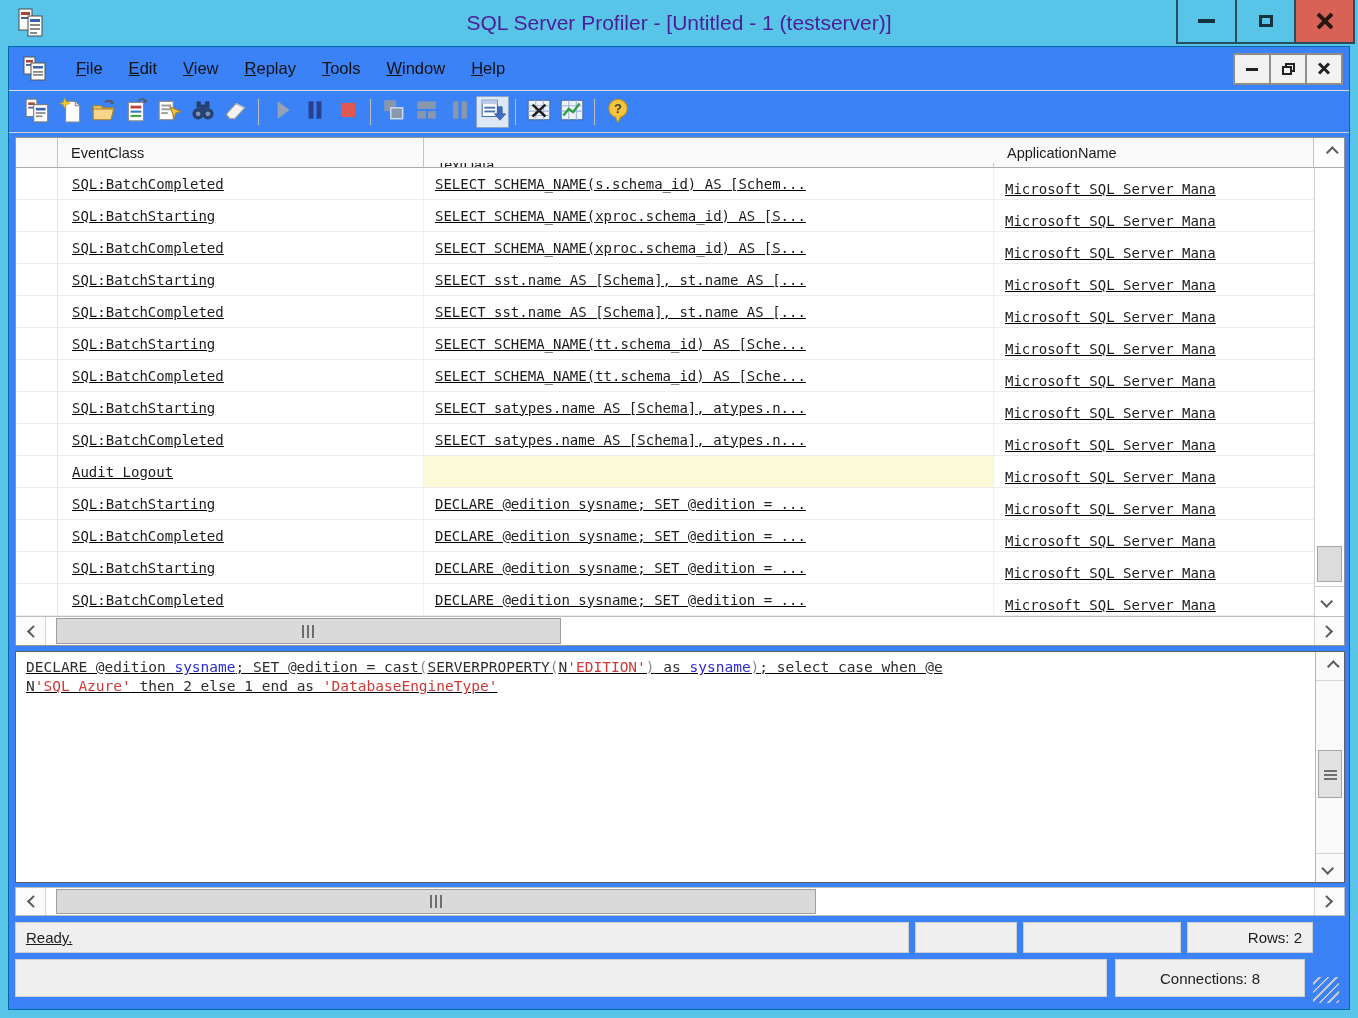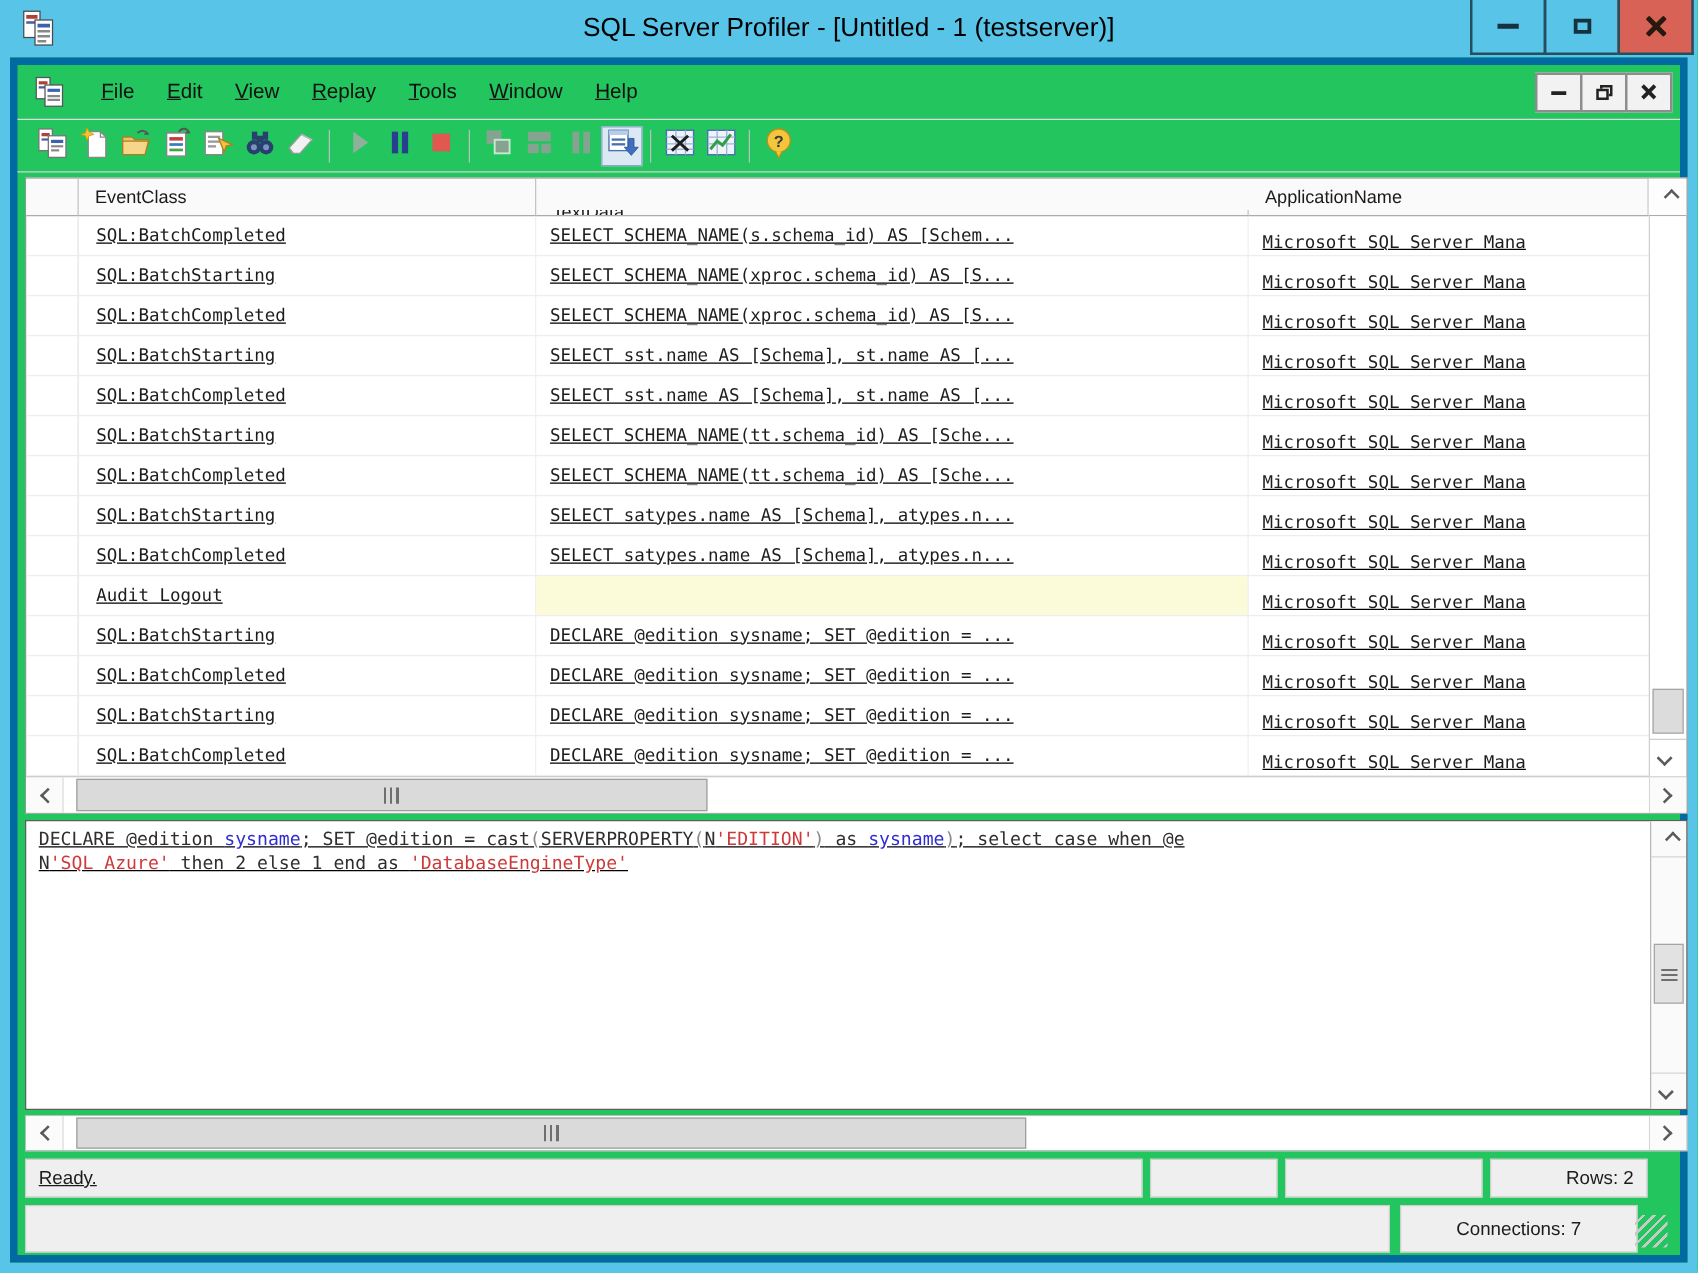--- a/index.html
+++ b/index.html
@@ -6,35 +6,35 @@
   html,body { width:1358px; height:1018px; }
   body {
     background:#57c4e8;
     font-family:"Liberation Sans", sans-serif;
     position:relative; overflow:hidden;
   }
   
   .titlebar { position:absolute; top:0; left:0; right:0; height:46px; }
   .app-icon { position:absolute; left:18px; top:8px; width:26px; height:30px; }
   .title { position:absolute; left:0; right:0; top:0; height:46px; line-height:46px;
-           text-align:center; color:#000000; font-size:21px; }
+           text-align:center; color:#4c1d95; font-size:21px; }
   .win-controls { position:absolute; right:3px; top:0; display:flex; }
   .win-btn { width:61px; height:44px; border:2px solid #274e5e; border-top:none;
              display:flex; align-items:center; justify-content:center; margin-left:-2px; }
   .win-btn.close { background:#d96257; }
   .g-min { width:17px; height:4px; background:#16323e; }
   .g-max { width:14px; height:12px; border:3px solid #16323e; }
   .g-x { position:relative; width:18px; height:18px; }
   .g-x i { position:absolute; left:-1px; top:7px; width:20px; height:4px; background:#27190f; border-radius:1px; }
   .g-x i:first-child { transform:rotate(45deg); }
   .g-x i:last-child  { transform:rotate(-45deg); }
 
   
   .main { position:absolute; top:46px; left:8px; right:8px; bottom:8px;
-          background:#22c55e; border:6px solid #0369a1; }
+          background:#3b82f6; border:1px solid #0369a1; }
 
   
   .menubar { height:44px; display:flex; align-items:center; padding-left:14px;
              border-bottom:1px solid #dcdcdc; position:relative; }
   .mdi-icon { width:24px; height:26px; margin-right:16px; }
   .menu-item { font-size:16.5px; color:#111; padding:4px 13px; }
   .menu-item u { text-decoration:underline; }
   .mdi-controls { position:absolute; right:6px; top:6px; display:flex; }
   .mdi-btn { width:38px; height:32px; background:#f2f2f2; border:2px solid #8d8d8d;
              margin-left:-2px; display:flex; align-items:center; justify-content:center; }
@@ -486,18 +486,18 @@
     </div>
 
     <div class="statusbar row1">
       <div class="pane p-ready">Ready.</div>
       <div class="pane p-empty1"></div>
       <div class="pane p-empty2"></div>
       <div class="pane p-rows">Rows: 2</div>
     </div>
     <div class="statusbar row2">
       <div class="pane p-long"></div>
-      <div class="pane p-conn">Connections: 7</div>
+      <div class="pane p-conn">Connections: 8</div>
     </div>
     <div class="grip"></div>
 
   </div>
 </div>
 
 </body></html>

